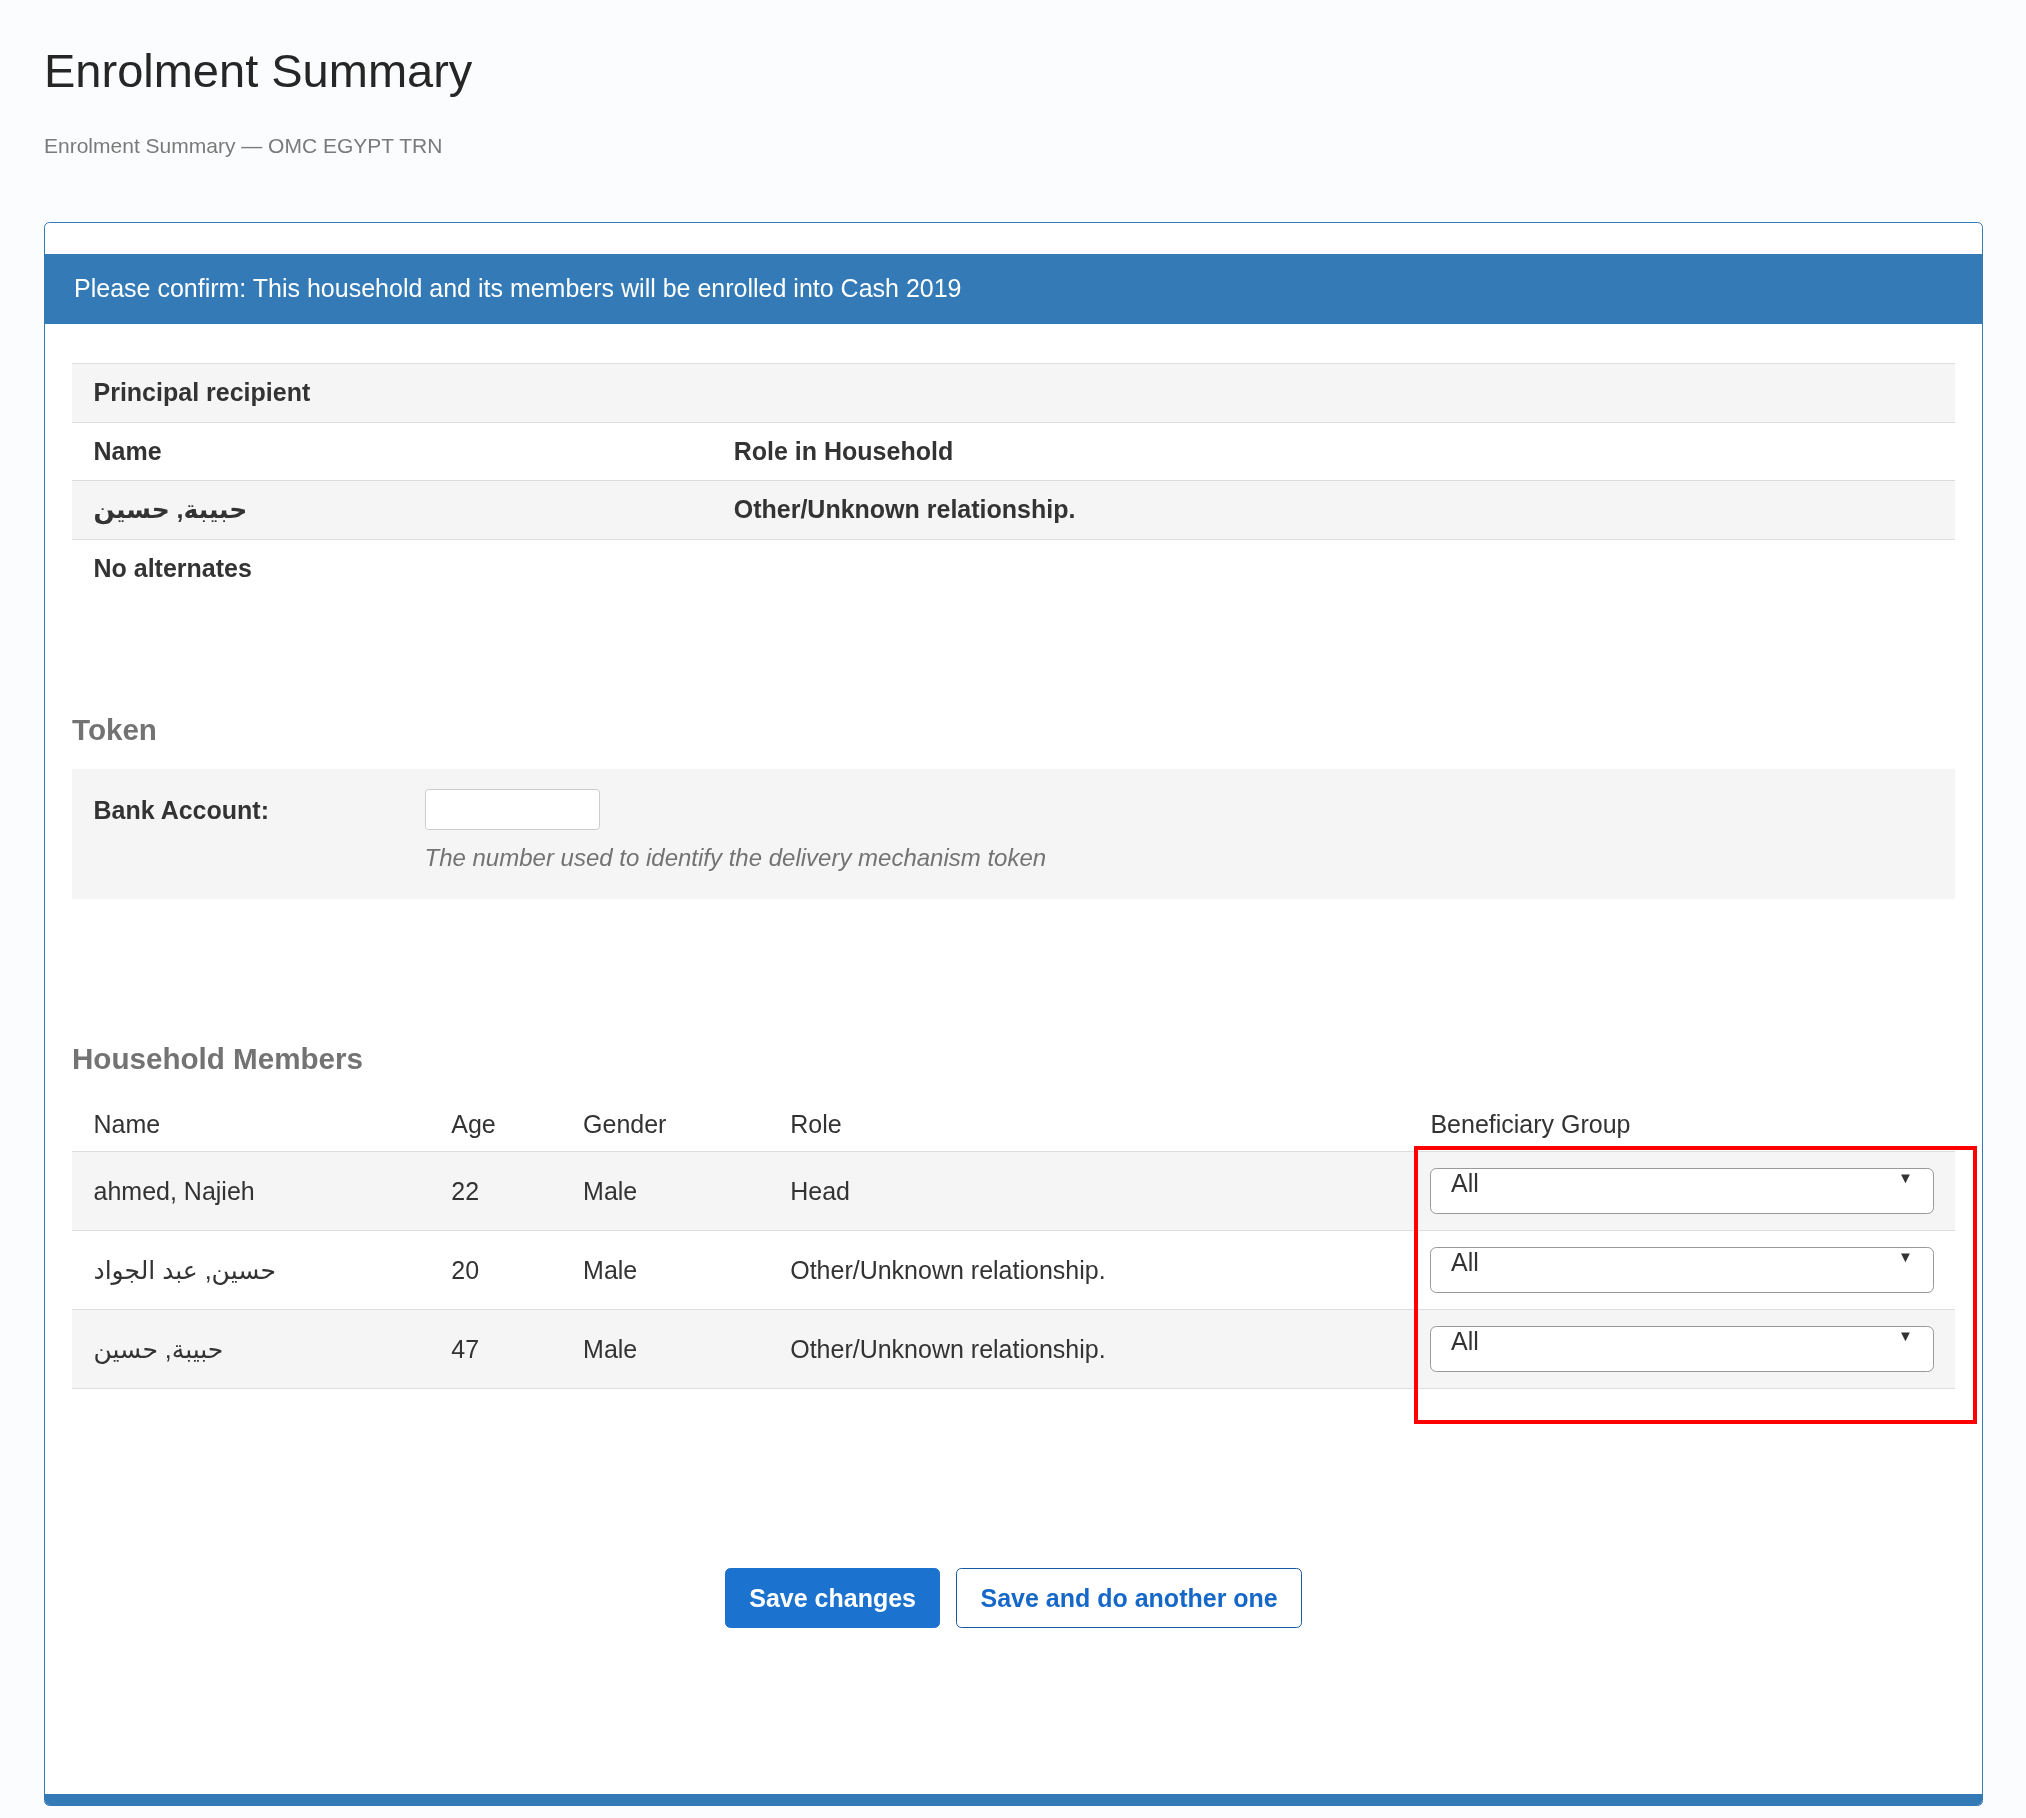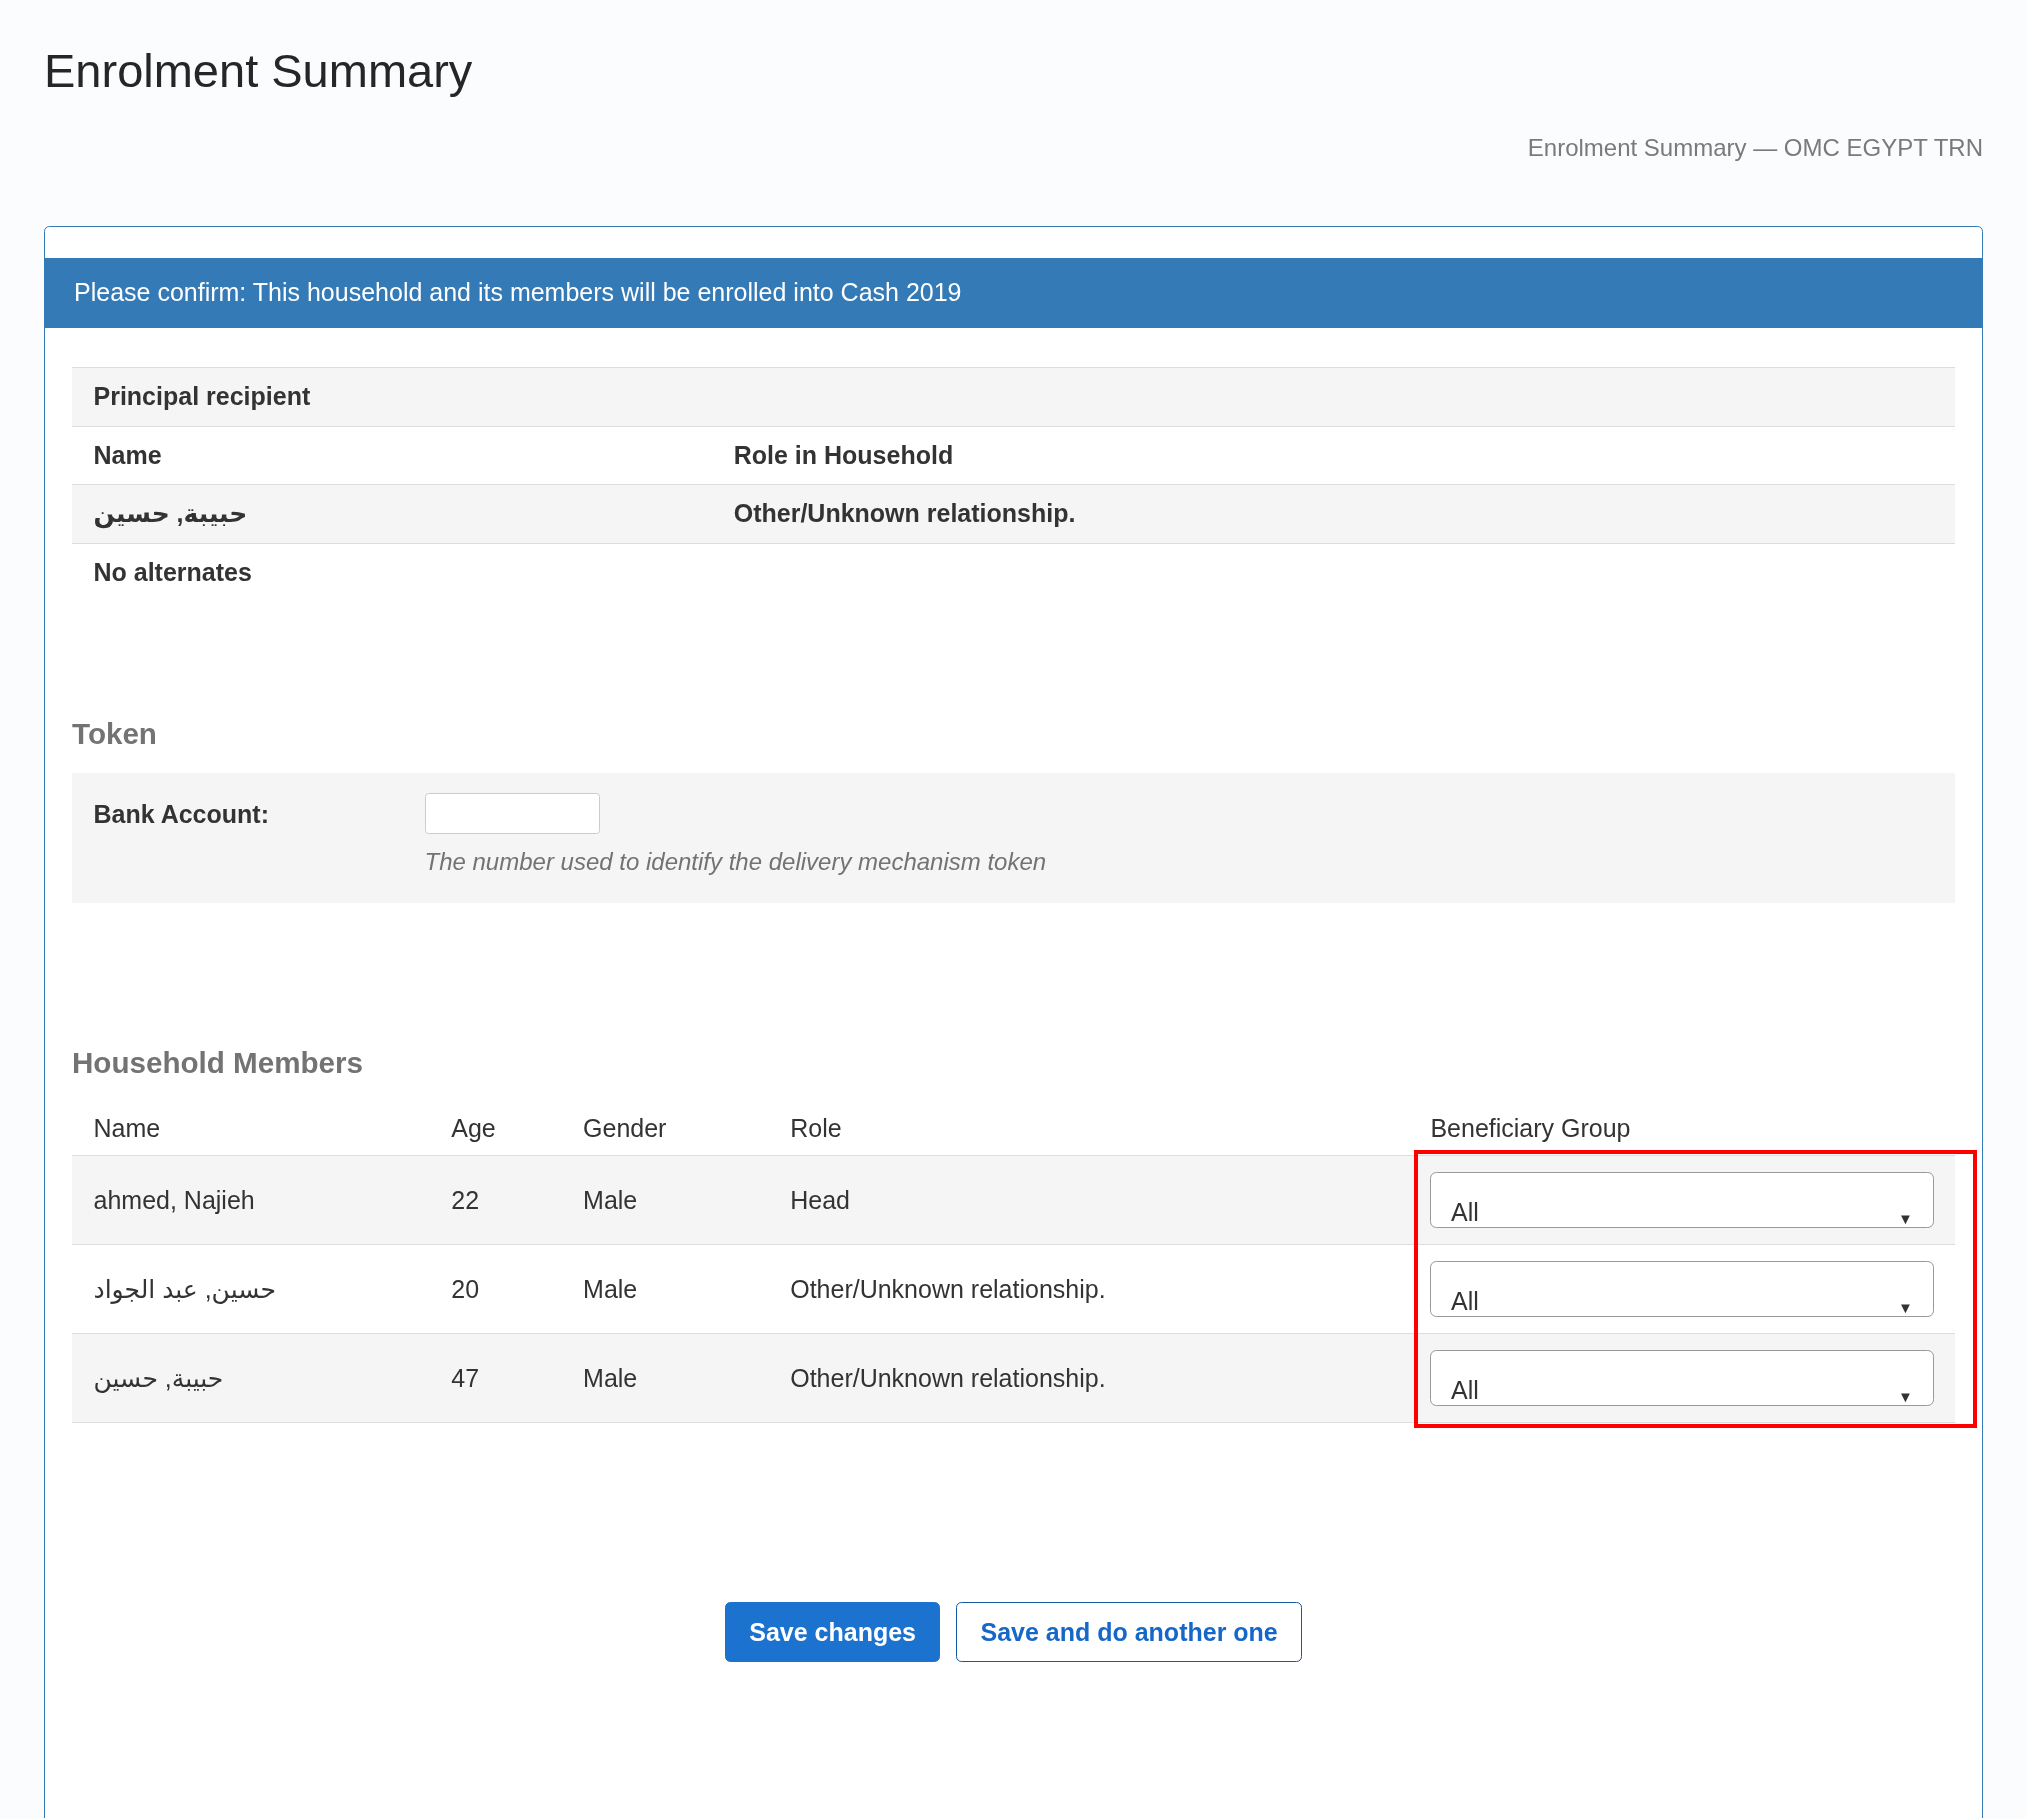--- a/index.html
+++ b/index.html
@@ -12,24 +12,23 @@
   }
   .container { padding: 30px 44px 0; }
 
   .page-title {
     font-size: 47px;
     font-weight: 500;
     color: #262626;
     margin: 12.5px 0 36px;
   }
   .subtitle {
-    font-size: 24px;
+    font-size: 21px;
     color: #7a7a7a;
     margin: 0 0 64px;
-    text-align: right;
   }
 
   
   .panel {
     border: 1.8px solid #337ab7;
     border-radius: 5.4px;
     overflow: hidden;
     background: #fff;
   }
   .panel-heading {
@@ -111,27 +110,27 @@
     padding: 12.5px 21.5px;
     color: #333;
   }
   table.hh td {
     padding: 16px 21.5px;
     border-top: 0.9px solid #ddd;
     vertical-align: middle;
     color: #333;
   }
   .select {
-    height: 56px;
+    height: 46px;
     width: 100%;
     border: 0.9px solid #999;
     border-radius: 6.3px;
     background: #fff;
     display: flex;
-    align-items: flex-end;
+    align-items: flex-start;
     justify-content: space-between;
     padding: 0 19.7px;
     font-size: 25px;
     color: #333;
     cursor: pointer;
   }
   .caret-icon { font-size: 15px; color: #333; }
 
   .annotation-box {
     position: absolute;

